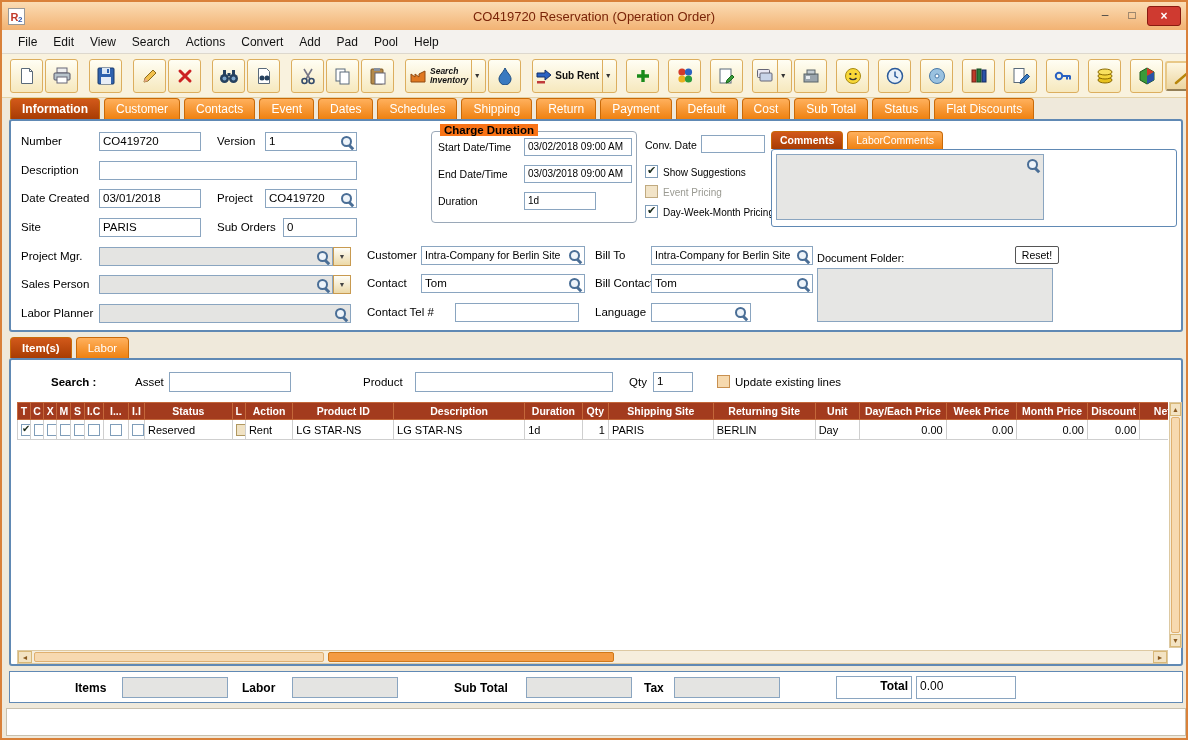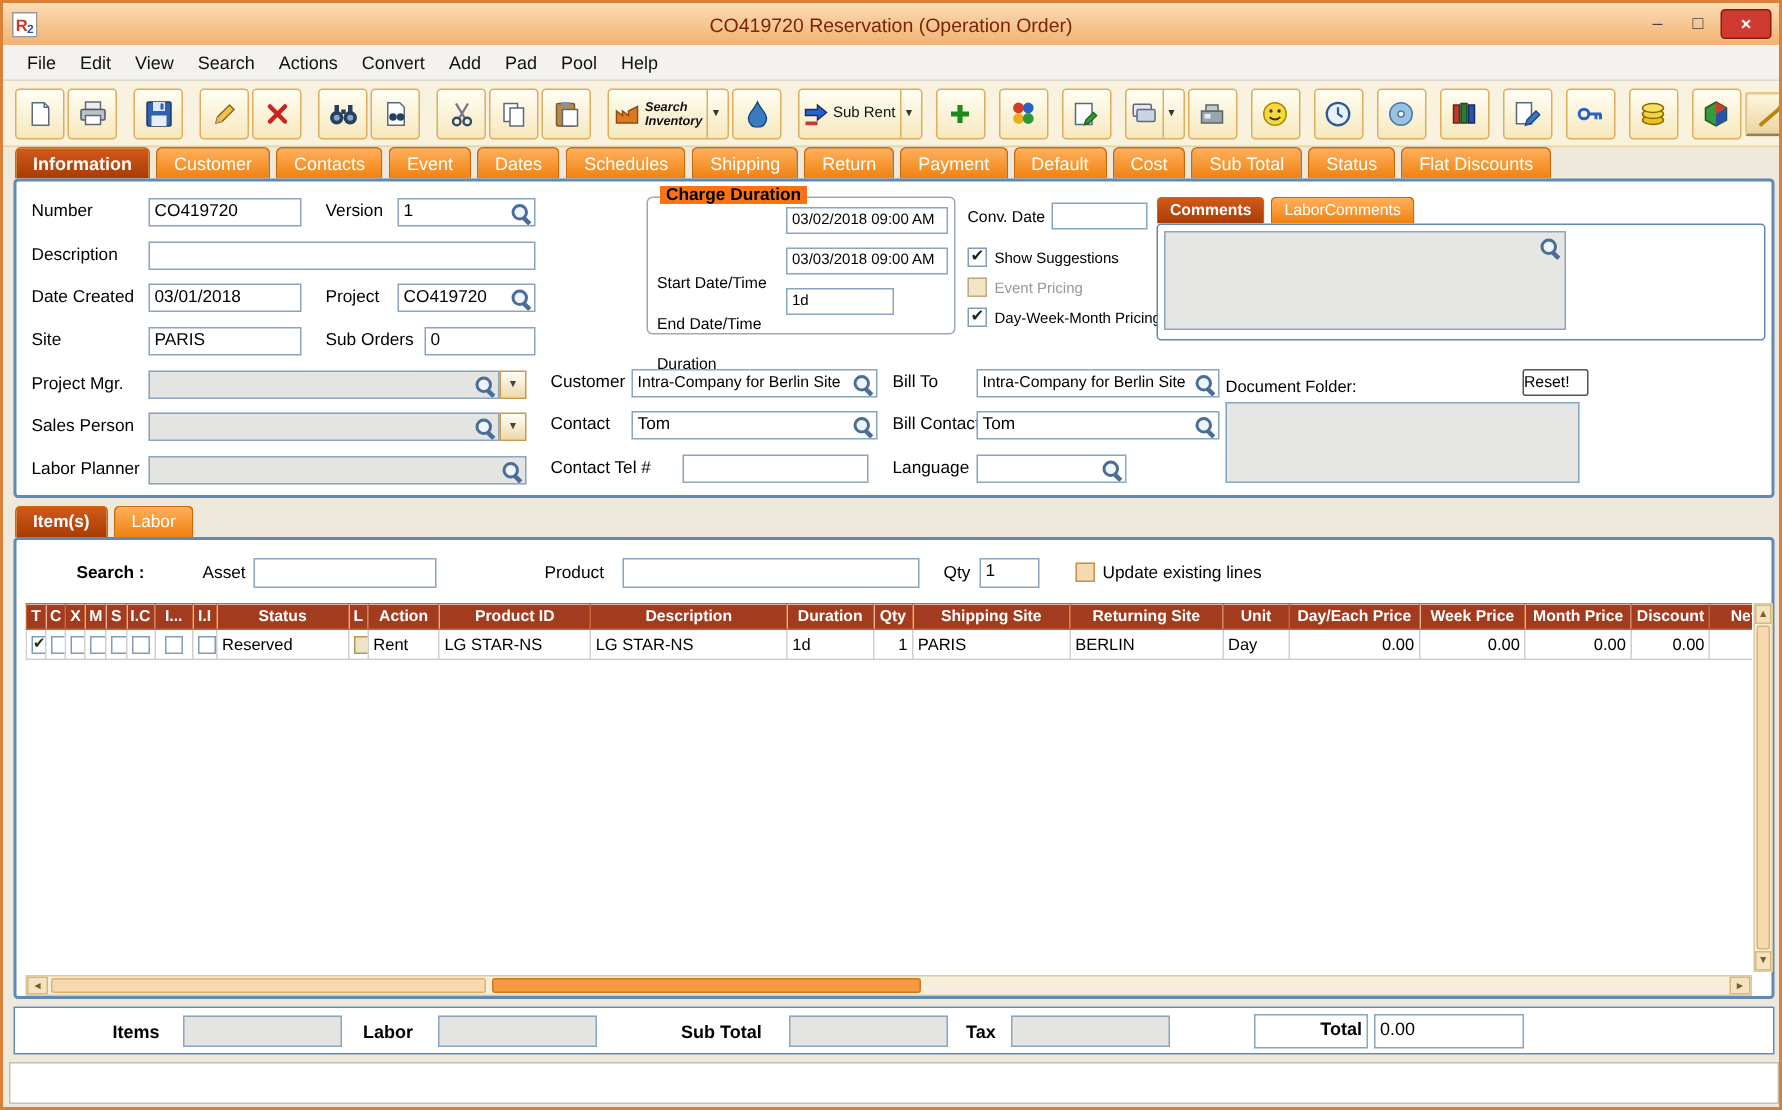--- a/index.html
+++ b/index.html
@@ -22,21 +22,21 @@
 
   
   .toolbar { position:absolute; top:52px; left:0; width:100%; height:44px; background:#f9f2de;
     border-bottom:1px solid #e4d2a6; display:flex; align-items:center; padding:0 8px; gap:2px; }
   .tb { width:33px; height:34px; background:linear-gradient(#fffef4,#f6e8bd); border:1px solid #dcae5e;
     border-radius:3px; display:flex; align-items:center; justify-content:center; flex:0 0 auto; }
   .tb.wide { width:auto; padding:0 3px; gap:3px; }
   .dd { width:11px; align-self:stretch; border-left:1px solid #dcae5e; display:flex; align-items:center;
     justify-content:center; font-size:7px; color:#333; }
   .tbtxt2 span { display:block; font-size:8.5px; font-weight:bold; line-height:9px; color:#111; font-style:italic; }
-  .tbtxt1 { font-size:10px; font-weight:normal; color:#111; }
+  .tbtxt1 { font-size:10px; font-weight:bold; color:#111; }
   .tb.raised { width:40px; height:30px; background:linear-gradient(#fdf6e0,#ecd5a0); border:2px outset #e8c887; }
 
   
   .tabstrip { position:absolute; display:flex; gap:4px; align-items:flex-end; }
   .tab { background:linear-gradient(#ffb05c,#ef8110); color:#fff; font-size:12px; height:21px; line-height:20px;
     padding:0 11px; border:1px solid #c96a08; border-bottom:none; border-radius:4px 4px 0 0; white-space:nowrap; }
   .tab.sel { background:linear-gradient(#d2591a,#a83c03); font-weight:bold; }
   .tab.small { font-size:10.5px; height:18px; line-height:17px; padding:0 8px; }
 
   
@@ -49,31 +49,31 @@
   .fld.gray { background:#e4e4e2; }
   .mag { position:absolute; width:14px; height:14px; right:2px; top:2px; background:transparent; }
   .mag::before { content:""; position:absolute; left:1px; top:1px; width:7px; height:7px;
     border:2px solid #4a6e96; border-radius:50%; background:#eef4fa; }
   .mag::after { content:""; position:absolute; left:10px; top:9px; width:6px; height:2.5px;
     background:#4a6e96; transform:rotate(45deg); transform-origin:0 0; }
   .ddbtn { position:absolute; width:18px; height:19px; background:linear-gradient(#fdfdf8,#ecd9a8);
     border:1px solid #c89a50; font-size:7px; color:#444; text-align:center; line-height:18px; }
   .groupbox { position:absolute; border:1px solid #9aa8b8; border-radius:4px; }
   .legend { position:absolute; top:-8px; left:8px; background:#f97316; padding:0 4px; font-weight:bold; font-size:11.5px; white-space:nowrap; }
-  .glbl { position:absolute; font-size:10.5px; white-space:nowrap;margin-top:42px; }
+  .glbl { position:absolute; font-size:10.5px; white-space:nowrap; }
   .gfld { position:absolute; height:18px; border:1px solid #8aa5c0; background:#fff; font-size:10px;
     padding:2px 3px; white-space:nowrap; overflow:hidden; }
   .cb { position:absolute; width:13px; height:13px; border:1px solid #7f9db9; background:#fff; }
   .cb.checked::after { content:"\2714"; position:absolute; left:1px; top:-2px; font-size:11px; color:#1b2b1b; }
   .cb.dis { background:#f2e4c8; border-color:#c0aa80; }
   .cb.warn { background:#f6d9ae; border-color:#c89050; }
   .cblbl { position:absolute; font-size:10px; white-space:nowrap; }
   .sunken { position:absolute; background:#e6e6e4; border:1px solid #8aa5c0; }
   .reset-btn { position:absolute; width:44px; height:18px; background:#fff; border:1px solid #555;
-    font-size:10.5px; line-height:16px; border-radius:2px; }
+    font-size:10.5px; text-align:center; line-height:16px; border-radius:2px; }
 
   
   .tbl-wrap { position:absolute; overflow:hidden; background:#fff; }
   table.grid { border-collapse:collapse; table-layout:fixed; width:1184px; }
   table.grid th { background:#a33b1e; color:#fff; font-weight:bold; font-size:10.5px; height:17px;
     border:1px solid #c4673a; overflow:hidden; white-space:nowrap; padding:0 1px; }
   table.grid td { background:#fff; font-size:11px; height:20px; border:1px solid #cfcfcf;
     overflow:hidden; white-space:nowrap; padding:0 3px; }
   td.cbc { text-align:center; padding:0; }
   td.num { text-align:right; }

